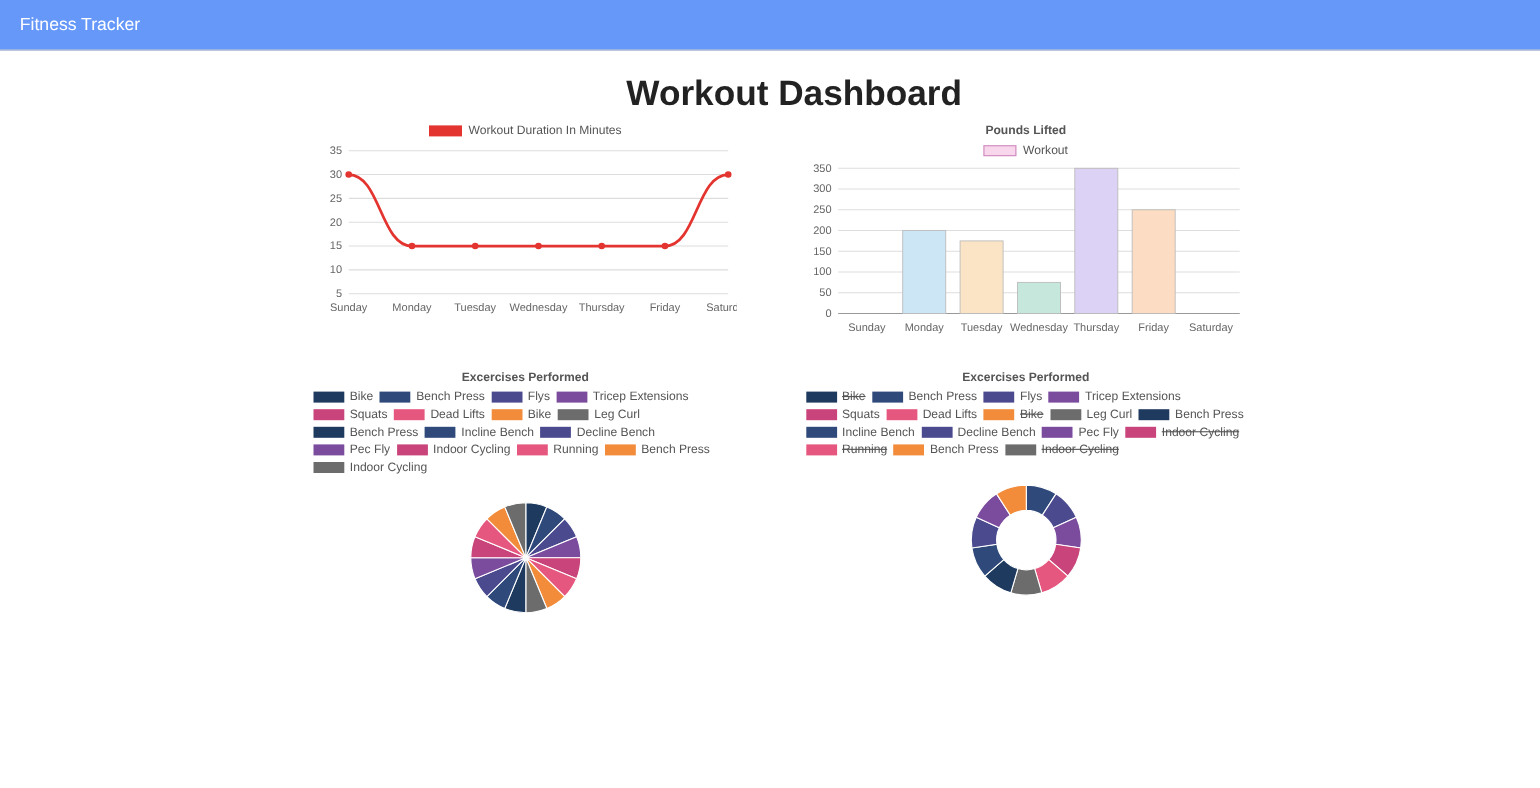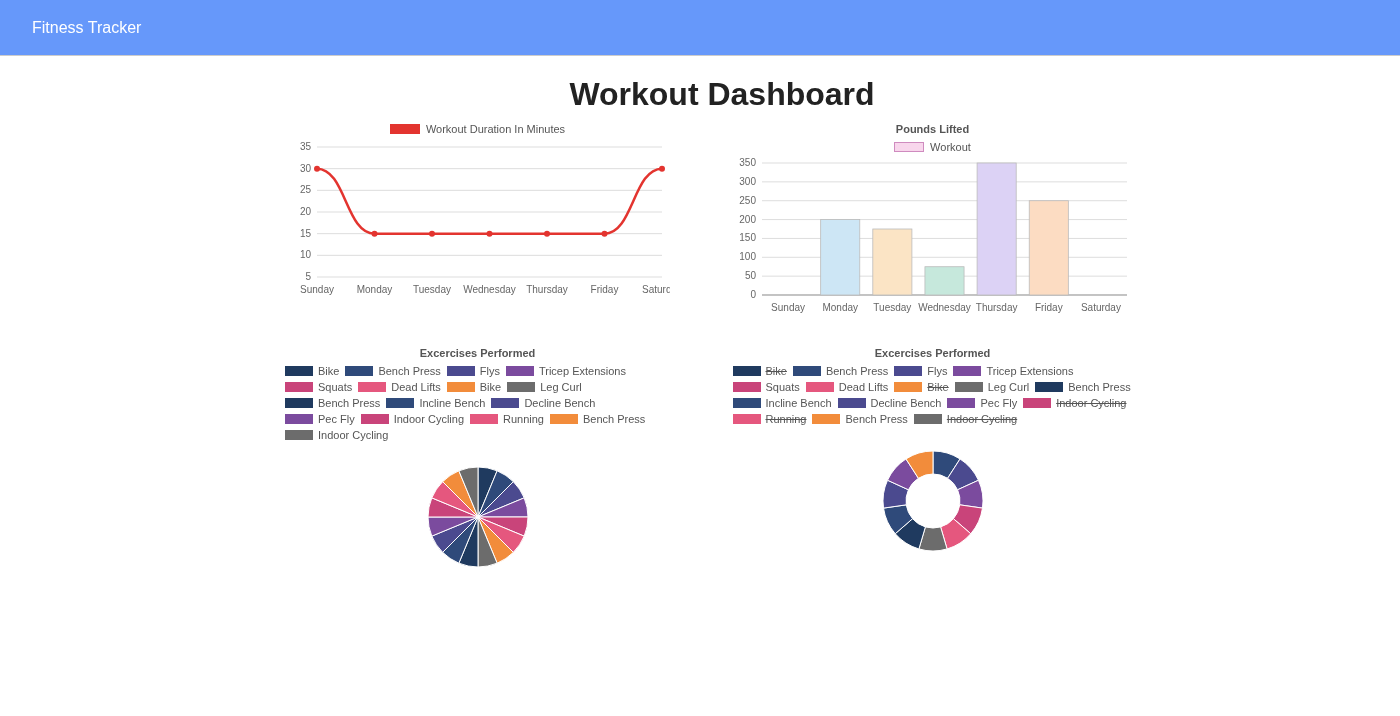--- a/index.html
+++ b/index.html
@@ -1,17 +1,17 @@
 <!DOCTYPE html>
 <html><head>
 <meta charset="utf-8">
 <style>
   * { box-sizing: border-box; }
   html, body { margin: 0; padding: 0; font-family: -apple-system, BlinkMacSystemFont, "Segoe UI", Helvetica, Arial, sans-serif; background: #fff; color: #222; }
-  .header { background: #6698fa; color: #fff; height: 56px; display: flex; align-items: center; padding: 0 32px; border-bottom: 1px solid #ccc; }
+  .header { background: #6698fa; color: #fff; height: 46px; display: flex; align-items: center; padding: 0 18px; border-bottom: 1px solid #ccc; }
   .header-title { font-size: 16px; }
   .page-title { text-align: center; font-size: 32px; font-weight: 700; margin: 20px 0 10px; padding-left: 44px; }
   .grid { display: grid; grid-template-columns: 1fr 1fr; grid-template-rows: auto auto; width: 830px; margin: 0 auto 40px; column-gap: 60px; row-gap: 30px; }
   .chart-card { display: flex; flex-direction: column; align-items: center; }
   .chart-title { font-size: 11px; font-weight: 700; color: #555; margin-bottom: 6px; text-align: left; }
   .legend-row { display: flex; align-items: center; justify-content: center; gap: 6px; font-size: 11px; color: #555; margin-bottom: 4px; }
   .legend-box { width: 30px; height: 10px; display: inline-block; }
   .legend-box.outlined { border: 1px solid #cf8bbf; background: #f8d6ec; }
   .pie-legend { display: flex; flex-wrap: wrap; justify-content: flex-start; max-width: 400px; gap: 4px 6px; font-size: 11px; color: #555; margin-bottom: 6px; }
   .pie-legend .item { display: inline-flex; align-items: center; gap: 5px; }

